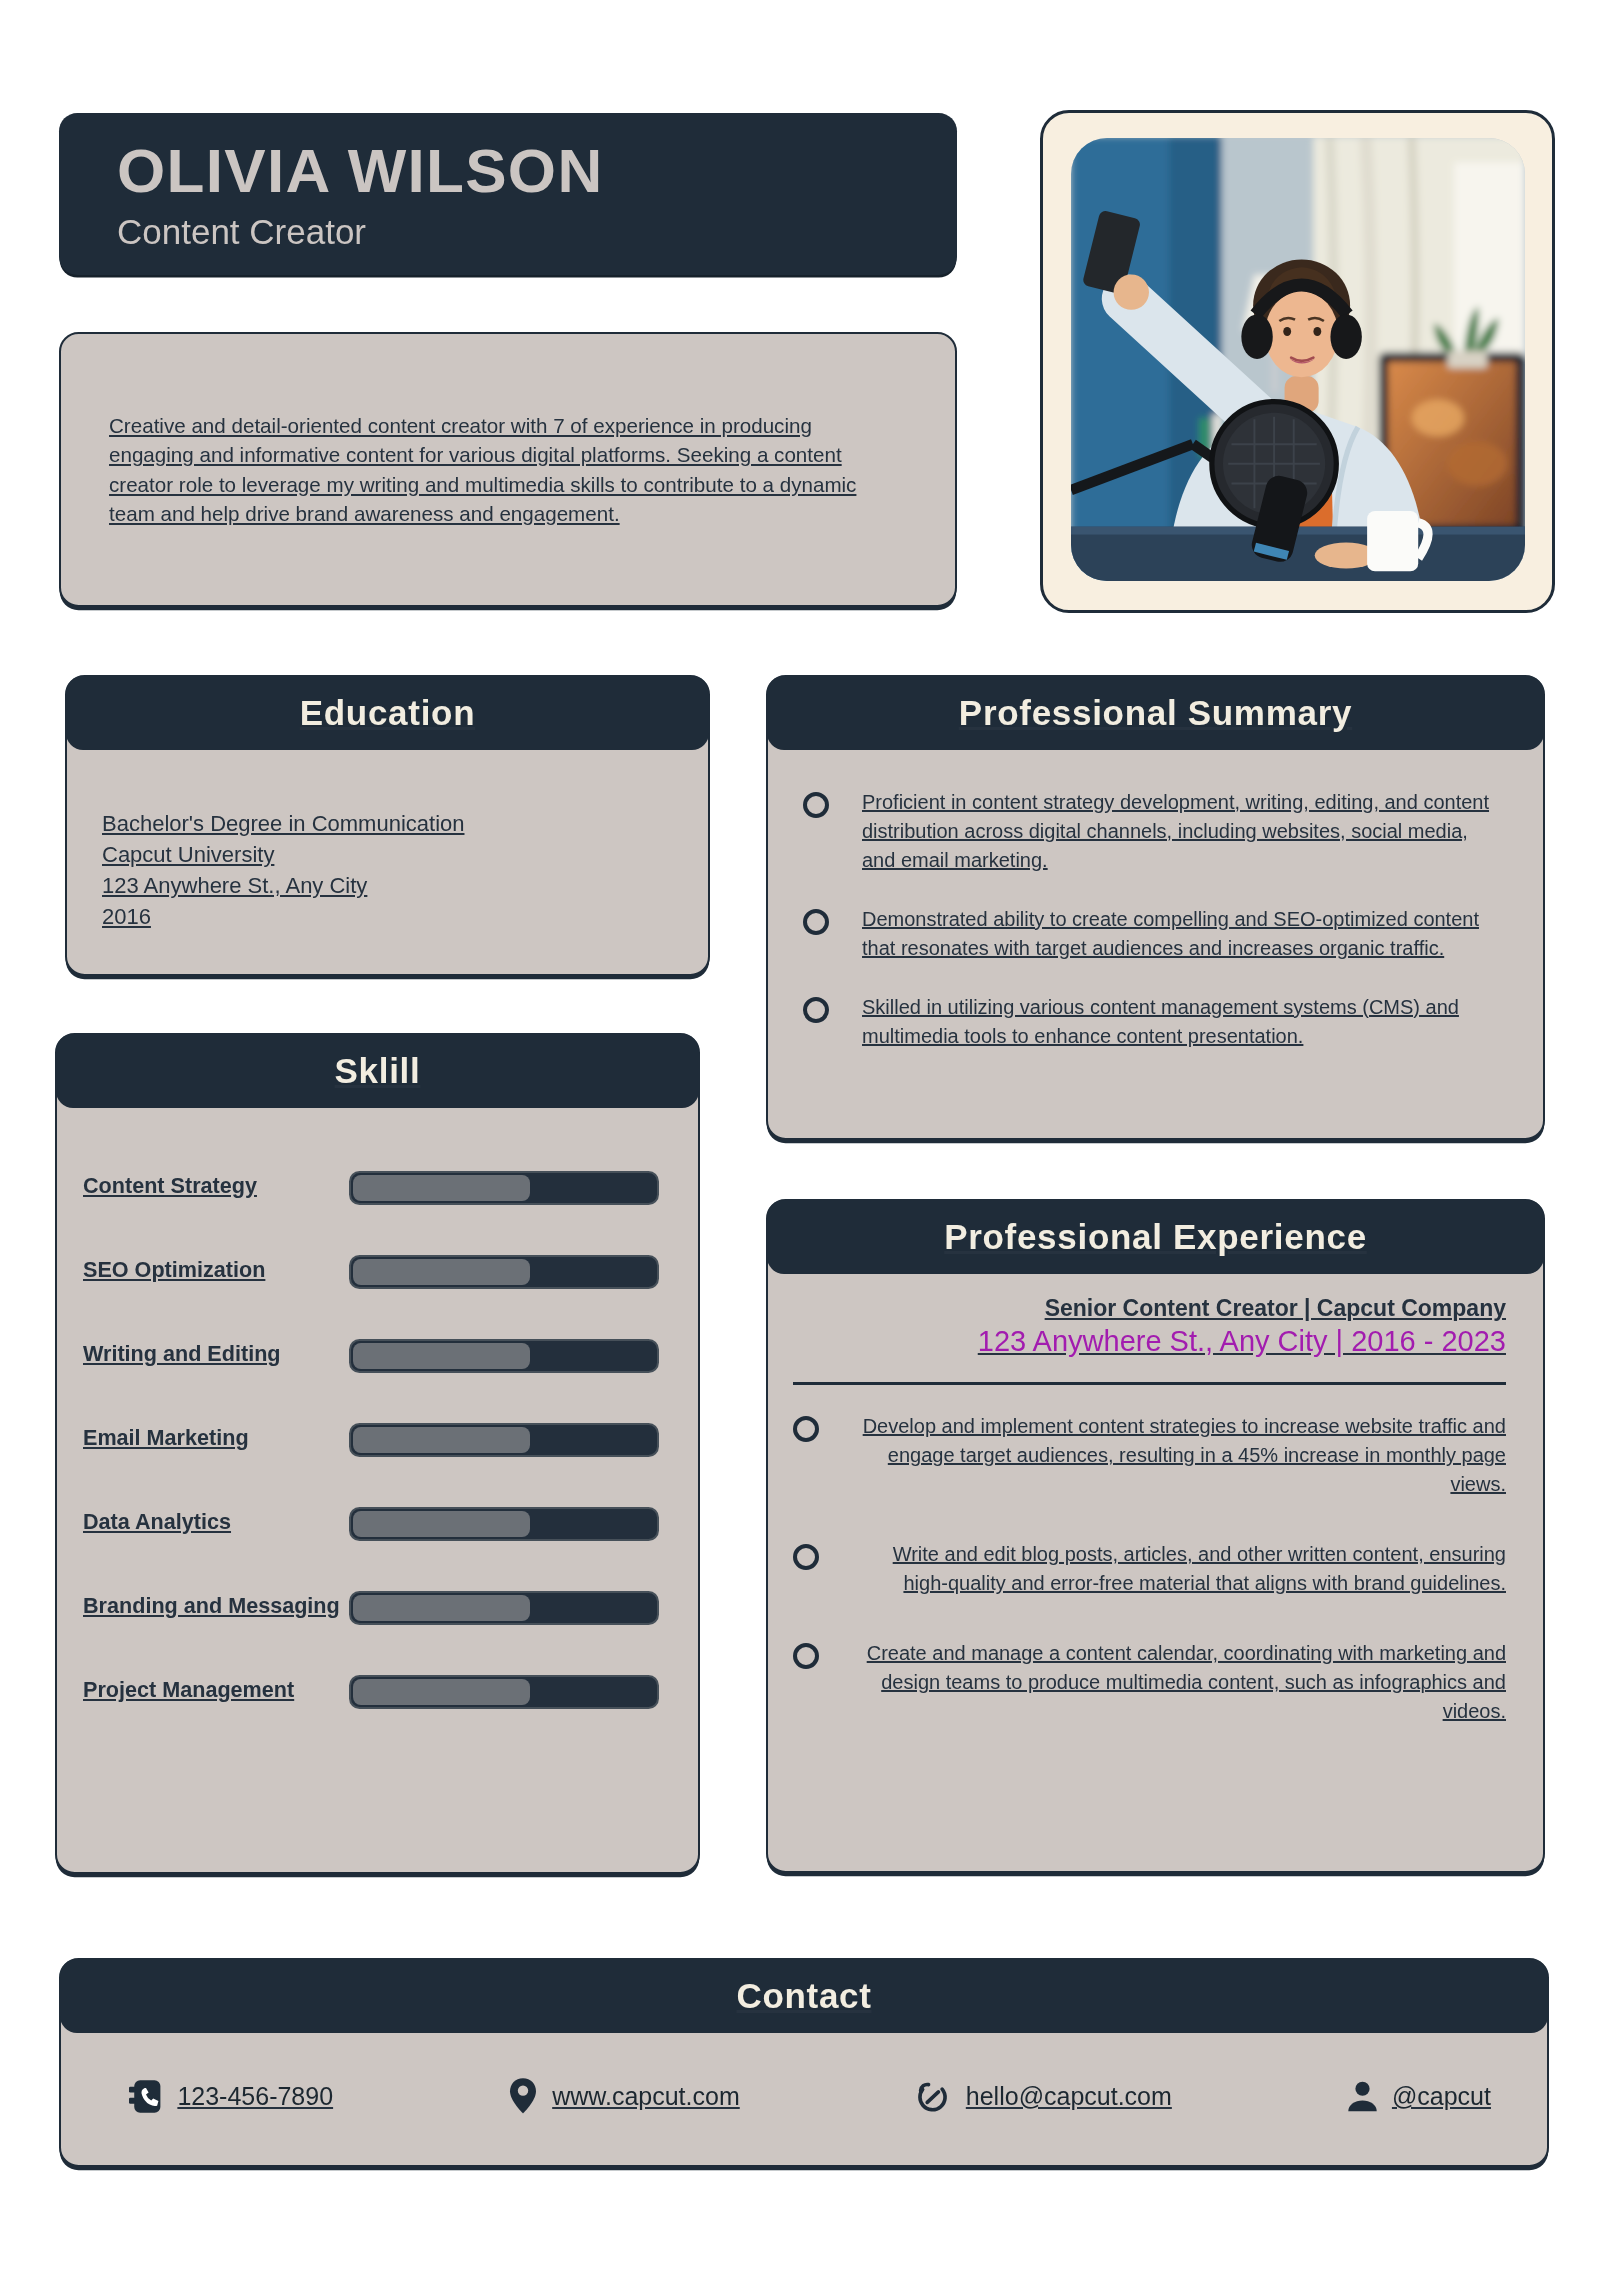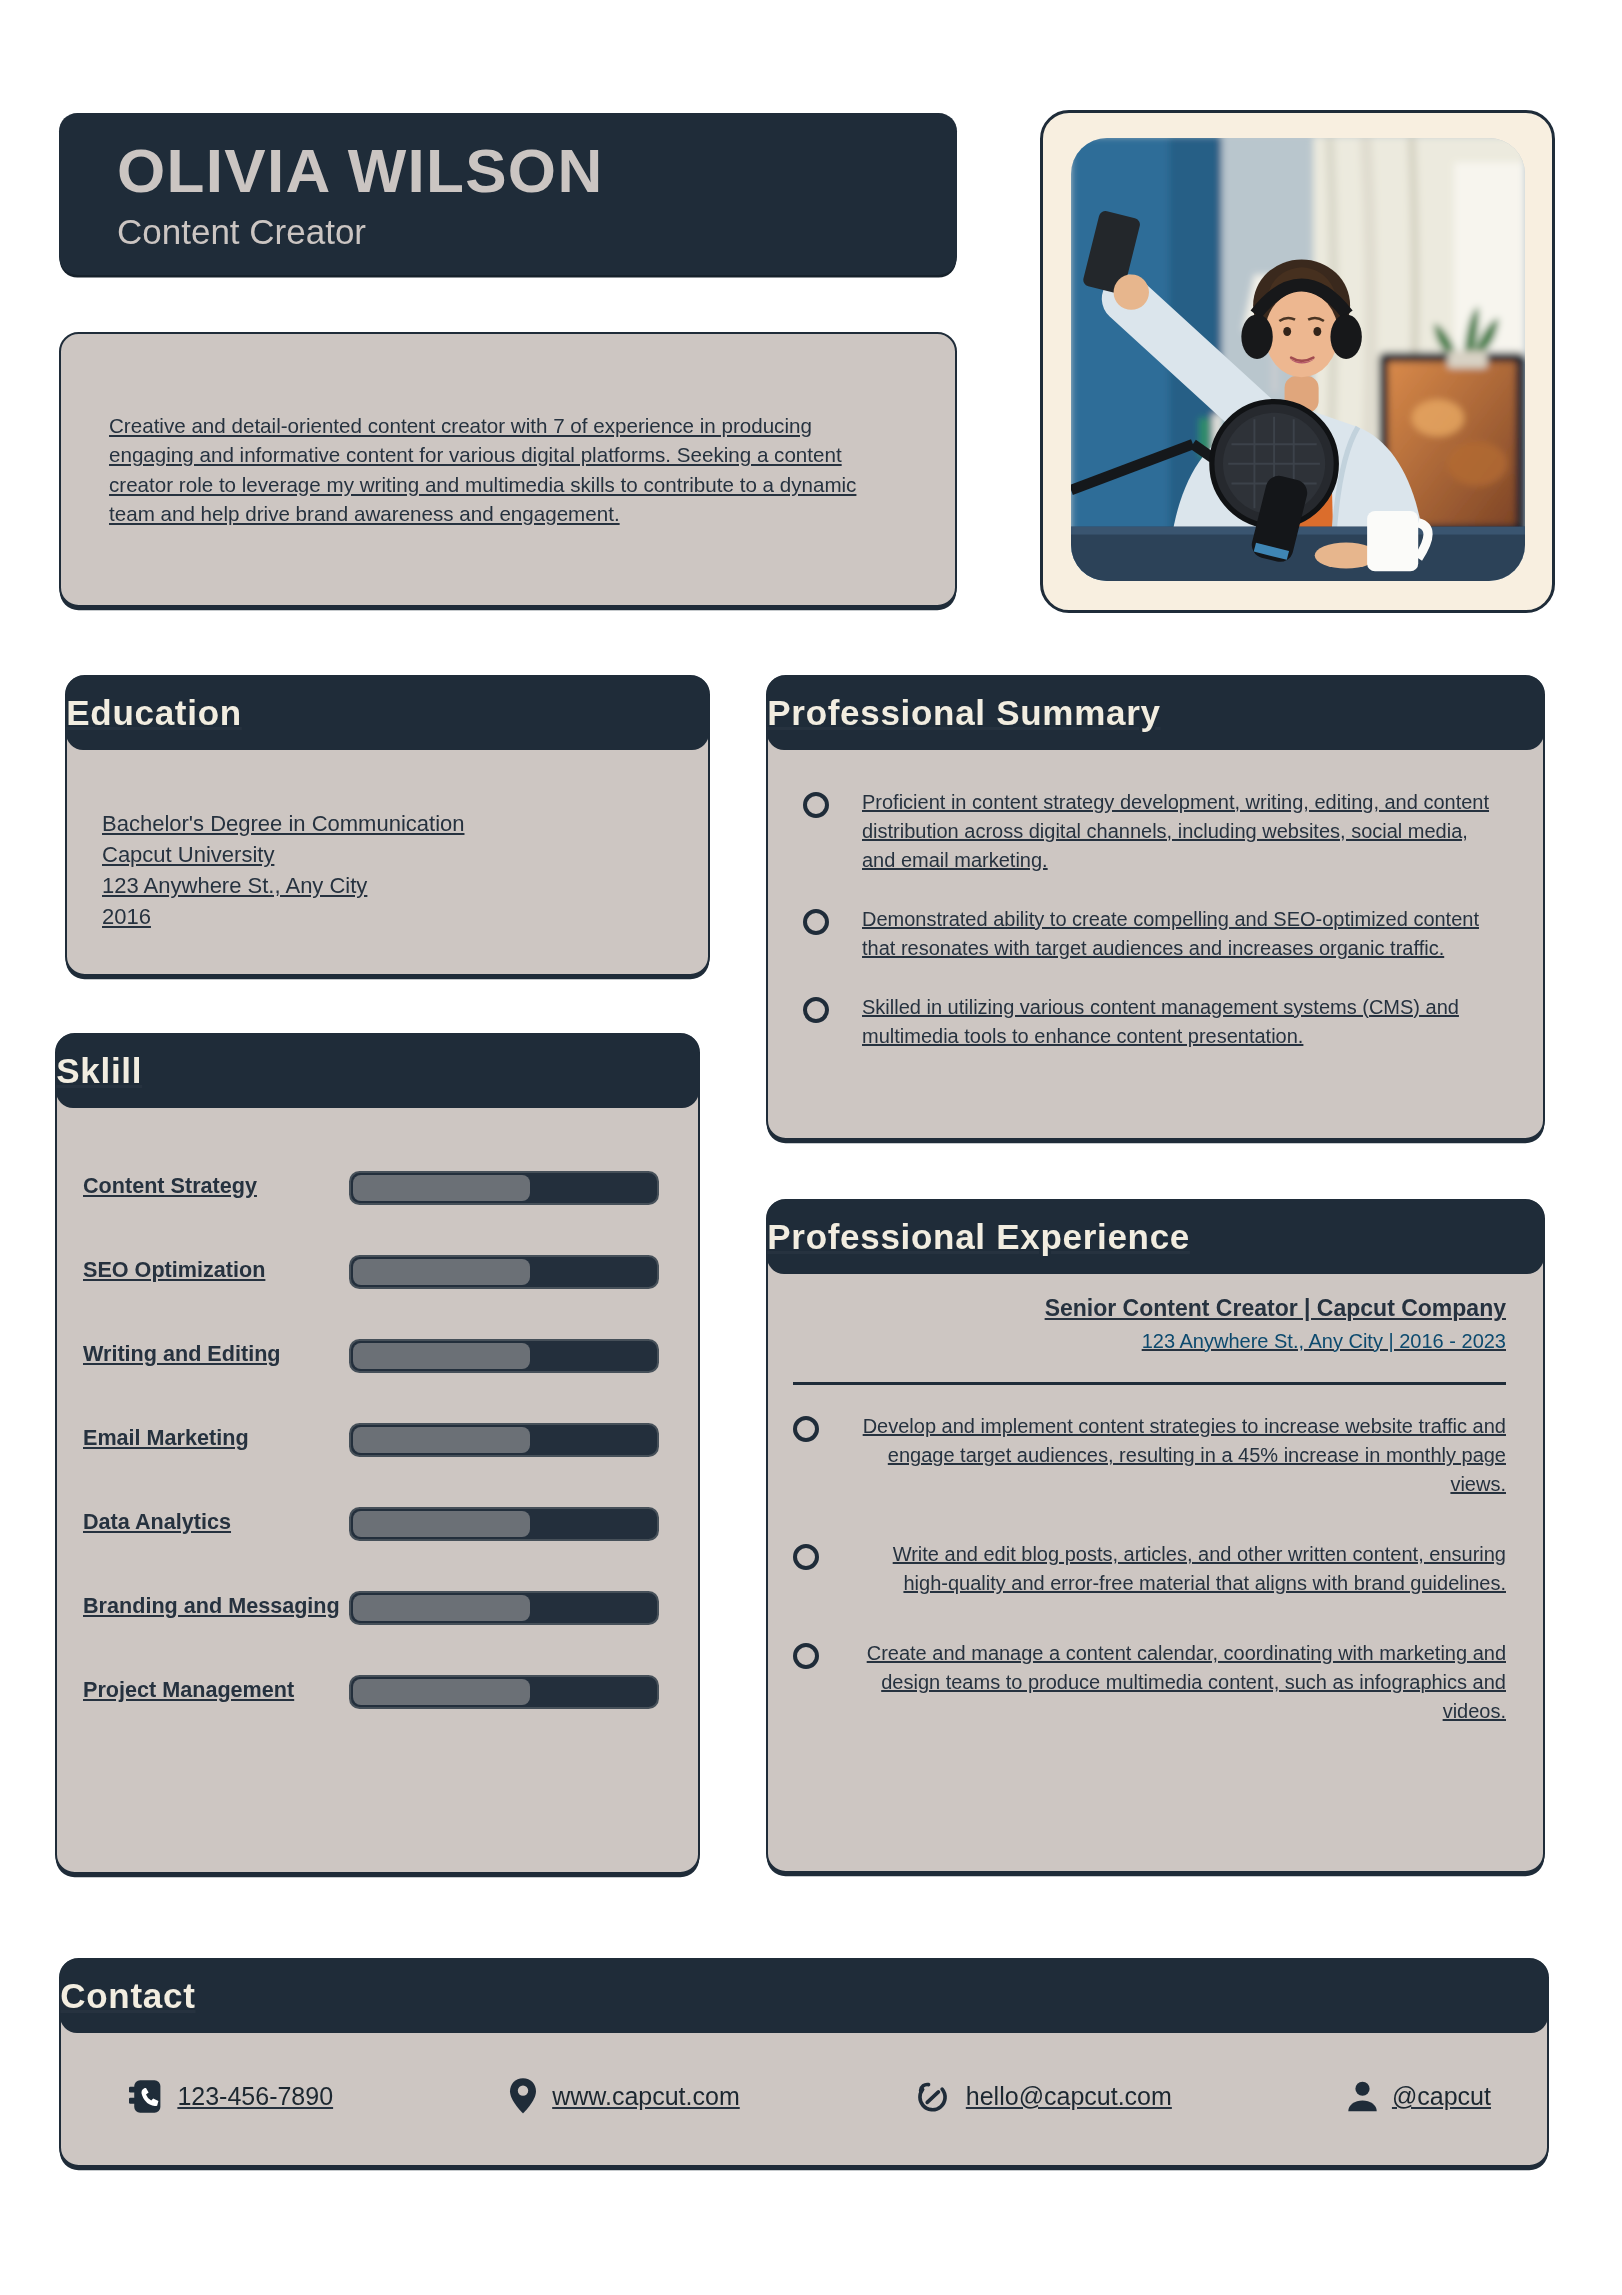--- a/index.html
+++ b/index.html
@@ -5,21 +5,21 @@
   html,body{margin:0;padding:0;}
   body{
     width:1623px;height:2295px;position:relative;background:#ffffff;
     font-family:"Liberation Sans","DejaVu Sans",sans-serif;color:#26323f;overflow:hidden;
   }
   .card{position:absolute;box-sizing:border-box;border-radius:19.6px;}
   .panel{background:#cdc6c2;border:2.6px solid #1f2c39;box-shadow:0 3.9px 0 -0.7px #1f2c39;text-decoration:underline;}
   .navy{background:#1f2c39;}
   .card-header{
     height:74px;background:#1f2c39;border-radius:17px;
-    display:flex;align-items:center;
+    display:flex;align-items:center;justify-content:center;
     margin:-0.7px;
   }
   .card-title{font-size:35px;font-weight:700;color:#f2ede0;letter-spacing:0.7px;}
 
   
   .header-card{left:59px;top:113px;width:898px;height:162px;border-radius:18.3px;
     box-shadow:0 3.3px 0 -0.7px #16212b;padding:25px 0 0 58px;}
   .person-name{font-size:62px;font-weight:700;color:#cbc5c2;letter-spacing:1.3px;line-height:1.05;}
   .person-role{font-size:35px;font-weight:500;color:#cbc5c2;margin-top:9.2px;}
 
@@ -54,21 +54,21 @@
   .bullets{display:flex;flex-direction:column;gap:30px;}
   .psum-card .bullets{padding:38px 38px 0 35px;}
   .bullet{display:flex;}
   .ring{flex:0 0 auto;width:26px;height:26px;border:4.6px solid #1f2c39;border-radius:50%;
     box-sizing:border-box;margin-top:3.9px;}
   .psum-card .ring{margin-right:33px;}
   .bullet-text{font-size:20px;line-height:29px;color:#26323f;}
 
   .exp-body{padding:18.3px 37px 0 25px;text-align:right;}
   .exp-role{font-size:23px;line-height:33px;font-weight:700;color:#26323f;}
-  .exp-meta{font-size:20px;line-height:33px;color:#0c4a6e;}
+  .exp-meta{font-size:29px;line-height:33px;color:#a21caf;}
   .exp-divider{height:3.3px;background:#1f2c39;border:none;margin:23.6px 0 27.5px 0;}
   .exp-card .bullets{gap:41px;}
   .exp-card .ring{margin-right:38px;}
 
   
   .contact-card{left:59px;top:1958px;width:1490px;height:209px;}
   .contact-row{display:flex;align-items:center;justify-content:space-between;
     height:128px;padding:0 56px 0 68px;}
   .contact-item{display:flex;align-items:center;}
   .contact-item svg{display:block;}

